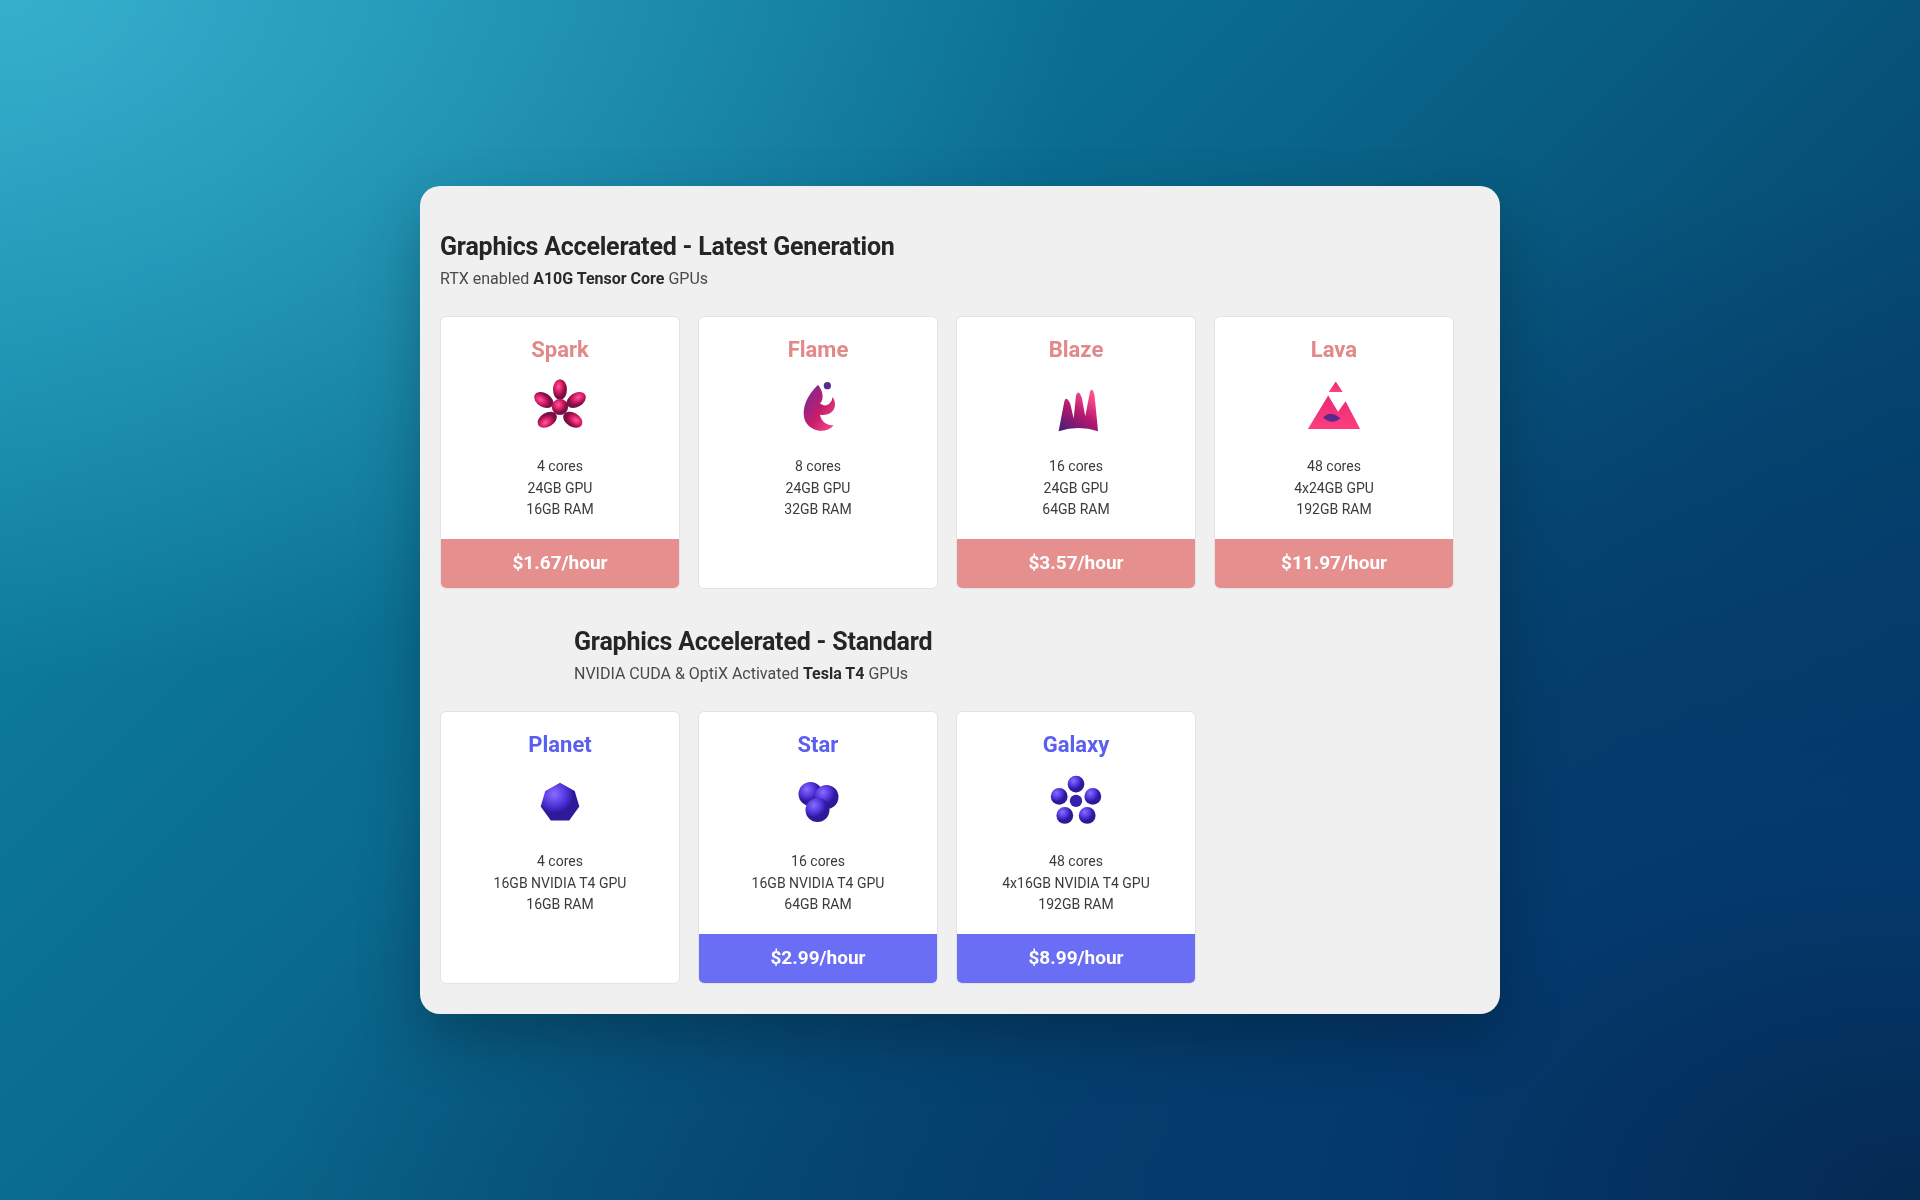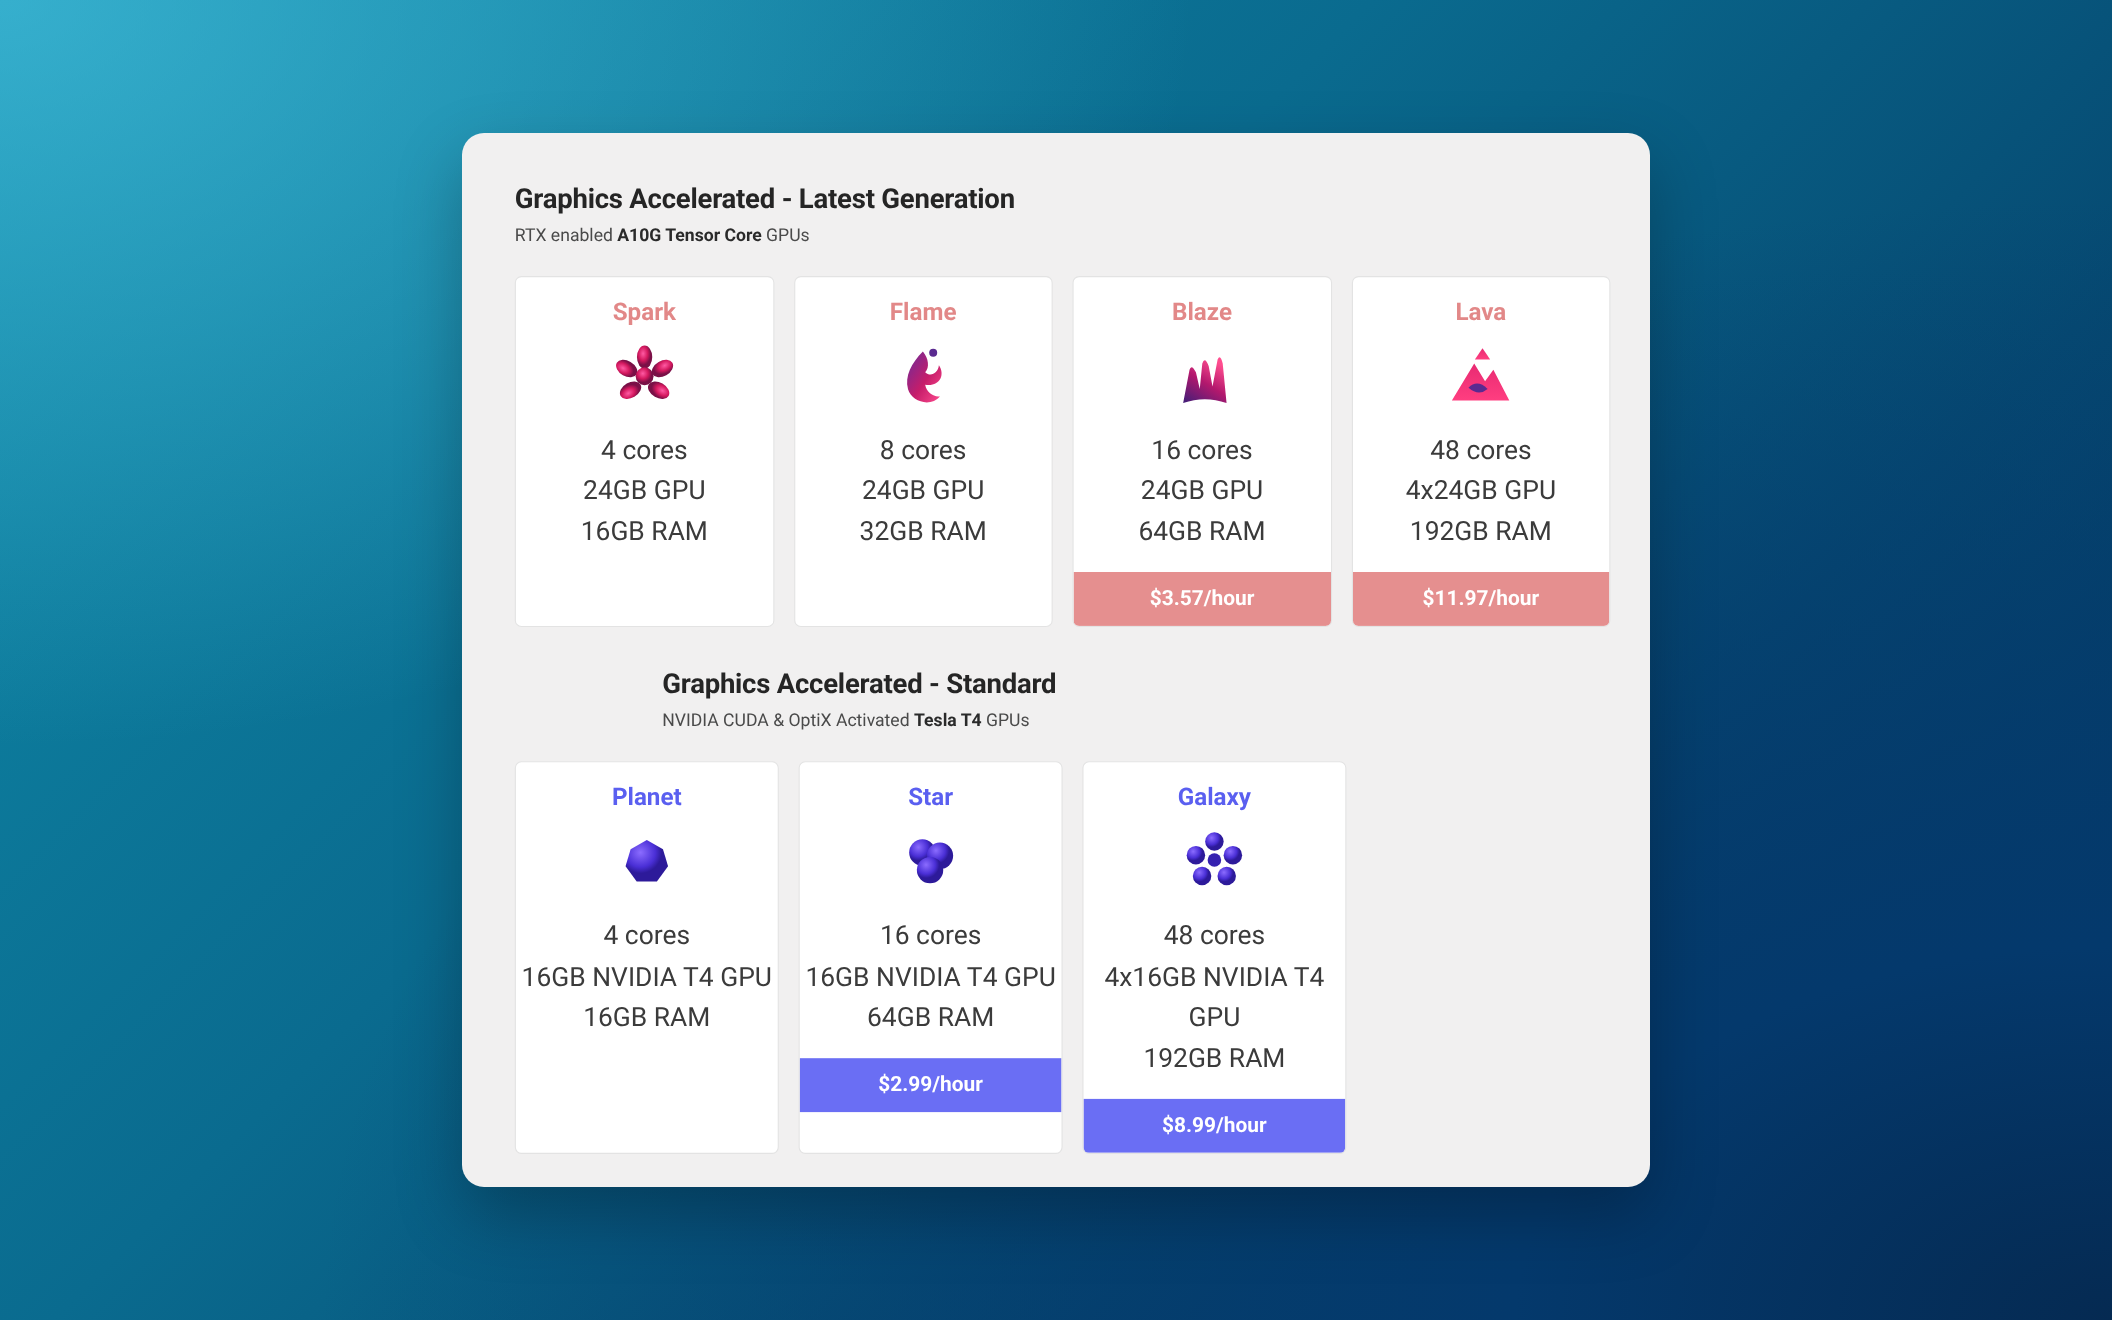--- a/index.html
+++ b/index.html
@@ -12,21 +12,21 @@
                 linear-gradient(135deg, #0f8aa8 0%, #0a6b8f 40%, #064a72 70%, #04335c 100%);
     display: flex;
     align-items: center;
     justify-content: center;
     overflow: hidden;
   }
   .panel {
     width: 1080px;
     background: #f1f0f0;
     border-radius: 20px;
-    padding: 46px 36px 30px 48px;
+    padding: 46px 36px 30px 20px;
     box-shadow: 0 25px 60px rgba(0,0,0,0.25);
   }
   .section { }
   .section + .section { margin-top: 38px; }
   .section-heading {
     font-size: 25px;
     font-weight: 700;
     color: #252525;
     letter-spacing: -0.2px;
     margin-bottom: 8px;
@@ -66,21 +66,21 @@
   .card.blue .card-name { color: #5a5ff0; }
   .icon-wrap {
     width: 70px;
     height: 70px;
     margin: 10px 0 14px 0;
     display: flex;
     align-items: center;
     justify-content: center;
   }
   .spec {
-    font-size: 24px;
+    font-size: 14px;
     color: #3b3b3b;
     line-height: 1.55;
   }
   .specs { margin-bottom: 18px; }
   .price-bar {
     width: 100%;
     padding: 12px 0 14px 0;
     font-size: 19px;
     font-weight: 700;
     color: #fff;
@@ -122,20 +122,21 @@
               <ellipse cx="22" cy="38" rx="12" ry="18" transform="rotate(-60 22 38)"></ellipse>
               <circle cx="50" cy="50" r="14"></circle>
             </g>
           </svg>
         </div>
         <div class="specs">
           <div class="spec">4 cores</div>
           <div class="spec">24GB GPU</div>
           <div class="spec">16GB RAM</div>
         </div>
+        <div class="price-bar">$1.67/hour</div>
       </div>
 
       <div class="card red">
         <div class="card-name">Flame</div>
         <div class="icon-wrap">
           <svg width="52" height="58" viewBox="0 0 100 110">
             <defs>
                 <linearGradient id="gFlame" x1="0" y1="0" x2="1" y2="1">
                   <stop offset="0%" stop-color="#6a2c9c"></stop>
                   <stop offset="55%" stop-color="#c61d6a"></stop>

